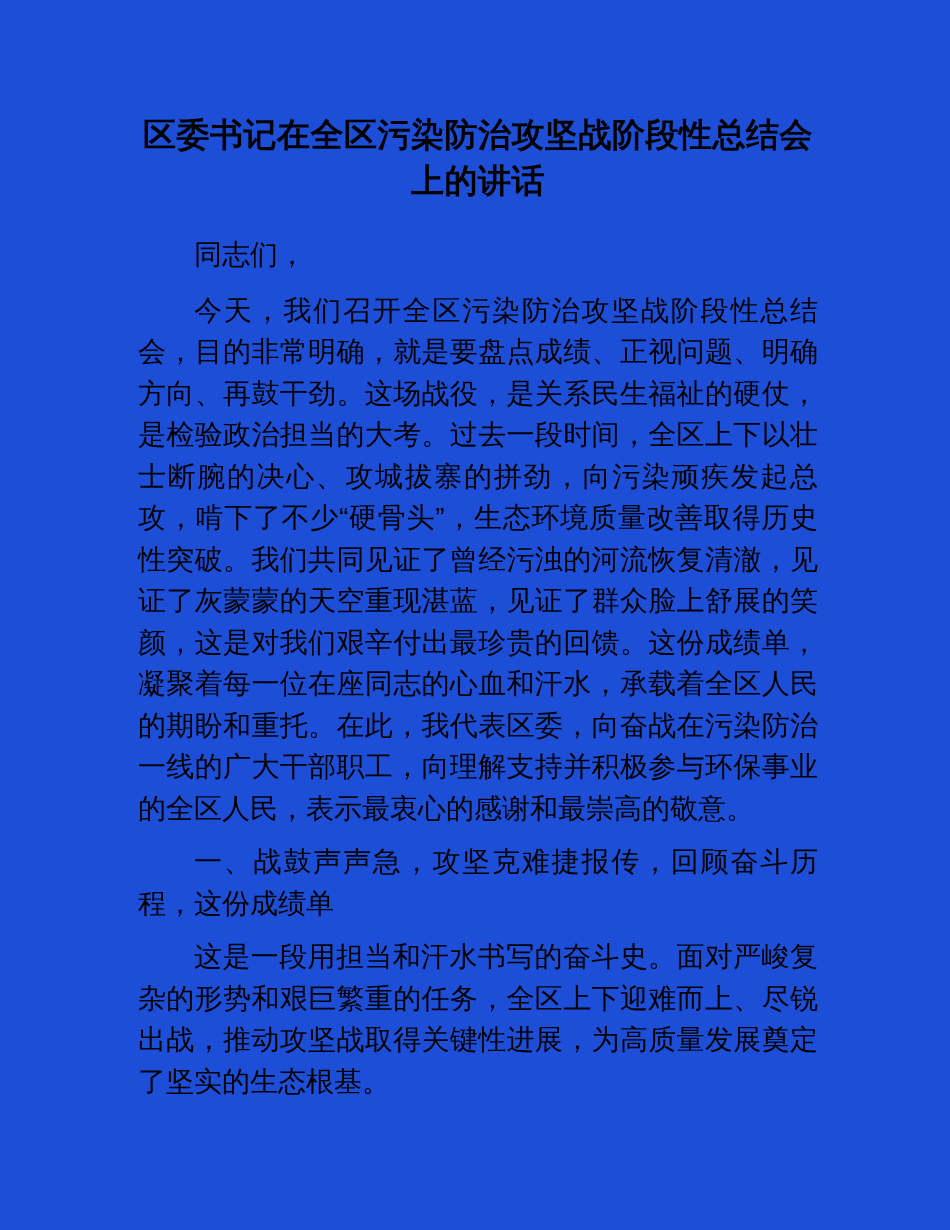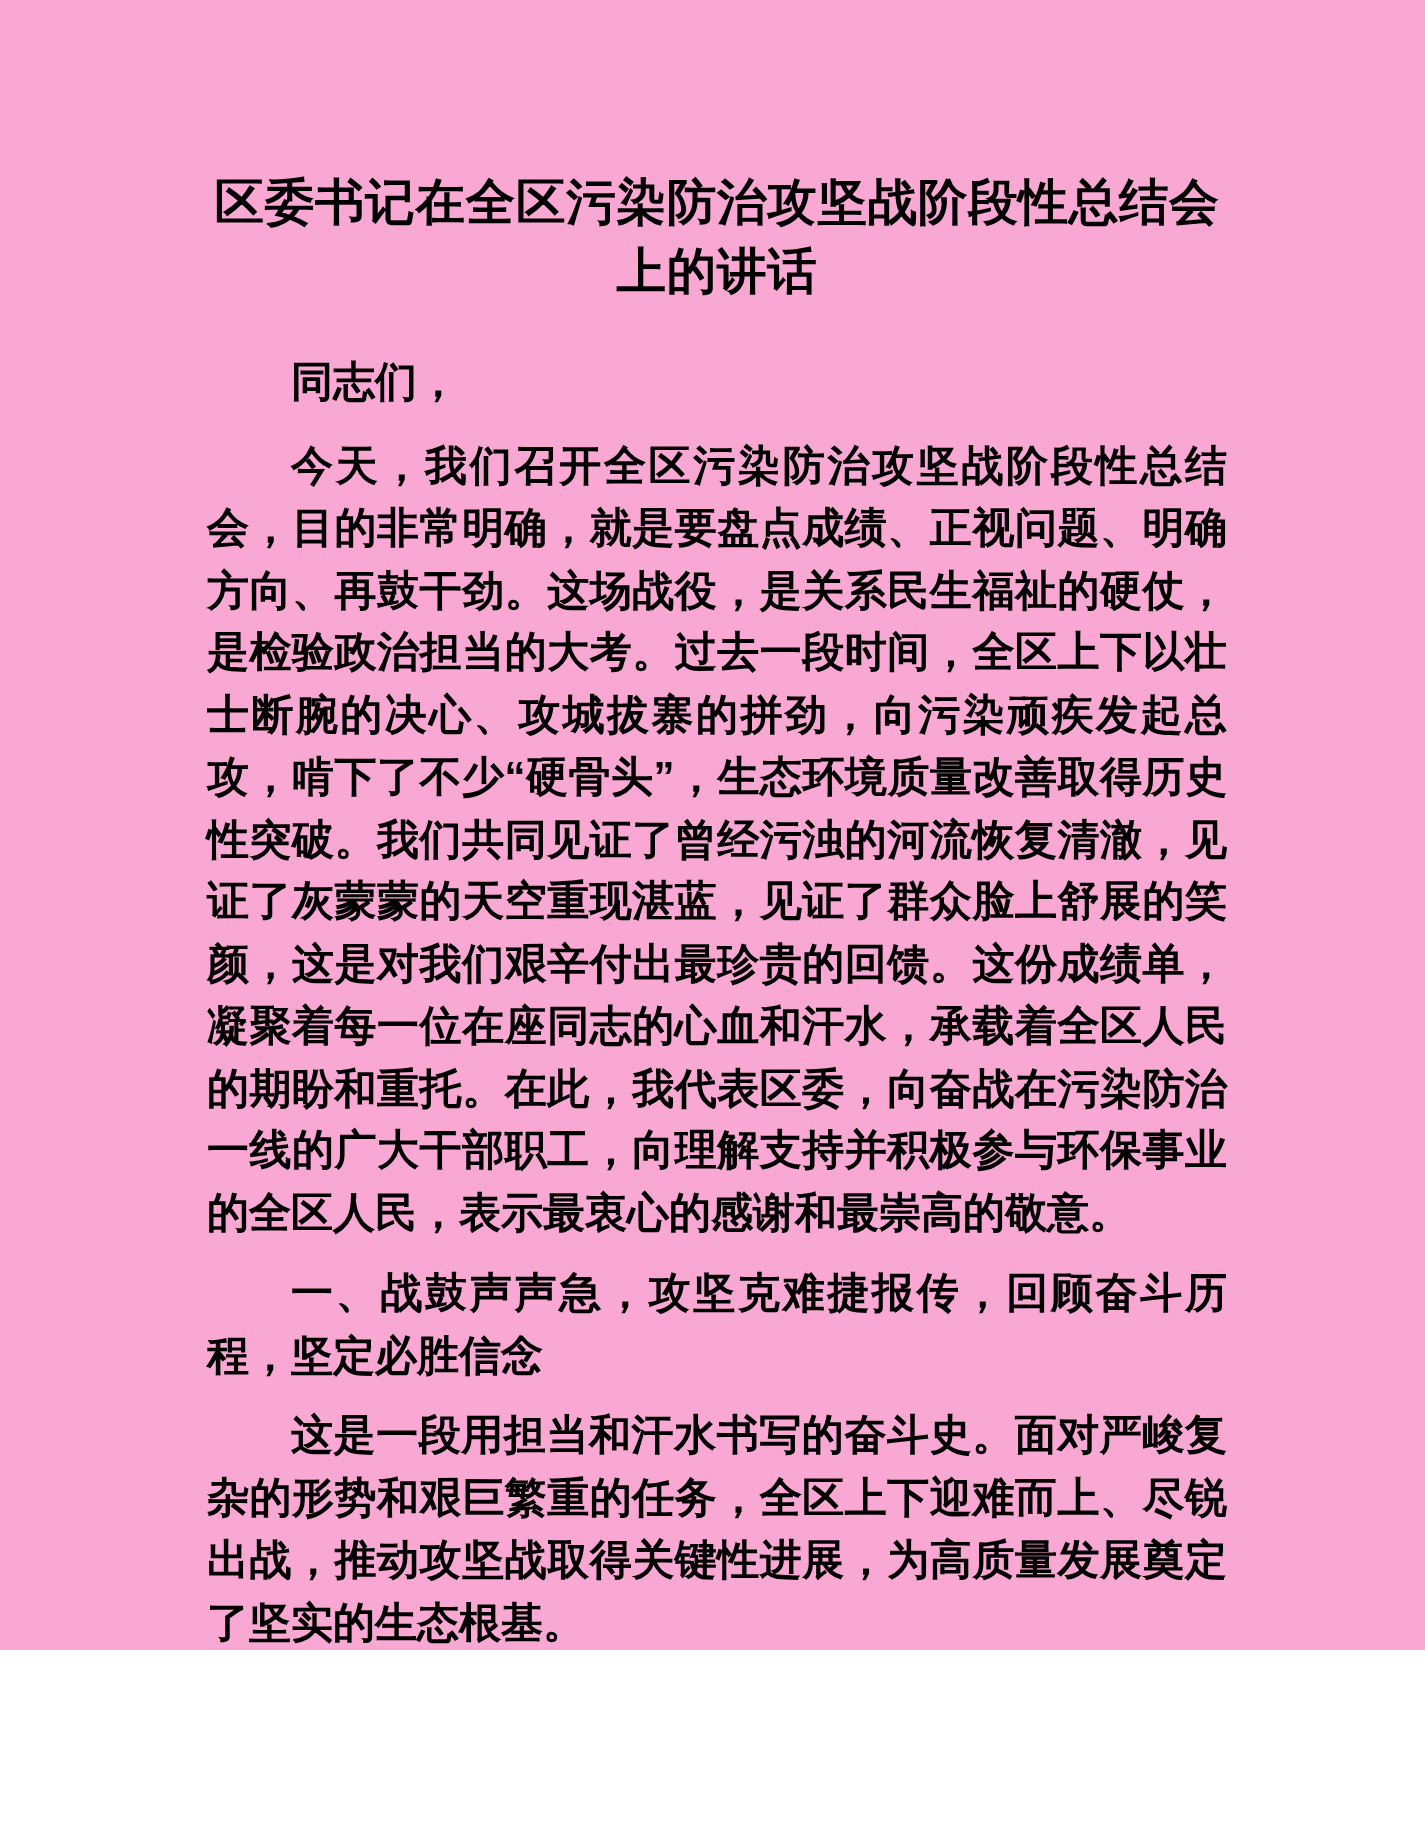--- a/index.html
+++ b/index.html
@@ -11,22 +11,22 @@
     width: 950px;
     height: 1230px;
     font-family: "Liberation Sans", "DejaVu Sans", sans-serif;
     color: #000000;
     -webkit-font-smoothing: antialiased;
   }
 
   .page {
     position: relative;
     width: 950px;
-    height: 1100px;
-    background: #f9a8d4;
+    height: 1230px;
+    background: #1d4ed8;
     box-sizing: border-box;
     overflow: hidden;
   }
 
   .content {
     position: absolute;
     left: 138px;
     top: 0;
     width: 680px;
   }
@@ -38,21 +38,20 @@
     text-align: center;
     letter-spacing: 0.5px;
     margin: 0;
     padding-top: 112px;
     padding-bottom: 0;
     word-break: break-all;
   }
 
   .body-block {
     margin-top: 30px;
-    font-weight: bold;
   }
 
   p.para {
     font-size: 28px;
     line-height: 41.5px;
     margin: 0 0 12px 0;
     text-align: justify;
     text-justify: inter-ideograph;
     word-break: break-all;
     letter-spacing: 0;
@@ -83,20 +82,20 @@
   <div class="content">
 
     <h1 class="doc-title">区委书记在全区污染防治攻坚战阶段性总结会上的讲话</h1>
 
     <div class="body-block">
 
       <p class="para salutation">同志们，</p>
 
       <p class="para indent">今天，我们召开全区污染防治攻坚战阶段性总结会，目的非常明确，就是要盘点成绩、正视问题、明确方向、再鼓干劲。这场战役，是关系民生福祉的硬仗，是检验政治担当的大考。过去一段时间，全区上下以壮士断腕的决心、攻城拔寨的拼劲，向污染顽疾发起总攻，啃下了不少“硬骨头”，生态环境质量改善取得历史性突破。我们共同见证了曾经污浊的河流恢复清澈，见证了灰蒙蒙的天空重现湛蓝，见证了群众脸上舒展的笑颜，这是对我们艰辛付出最珍贵的回馈。这份成绩单，凝聚着每一位在座同志的心血和汗水，承载着全区人民的期盼和重托。在此，我代表区委，向奋战在污染防治一线的广大干部职工，向理解支持并积极参与环保事业的全区人民，表示最衷心的感谢和最崇高的敬意。</p>
 
-      <p class="para heading-1">一、战鼓声声急，攻坚克难捷报传，回顾奋斗历程，坚定必胜信念</p>
+      <p class="para heading-1">一、战鼓声声急，攻坚克难捷报传，回顾奋斗历程，这份成绩单</p>
 
       <p class="para indent">这是一段用担当和汗水书写的奋斗史。面对严峻复杂的形势和艰巨繁重的任务，全区上下迎难而上、尽锐出战，推动攻坚战取得关键性进展，为高质量发展奠定了坚实的生态根基。</p>
 
 
     </div>
   </div>
 </div>
 
 </body></html>

